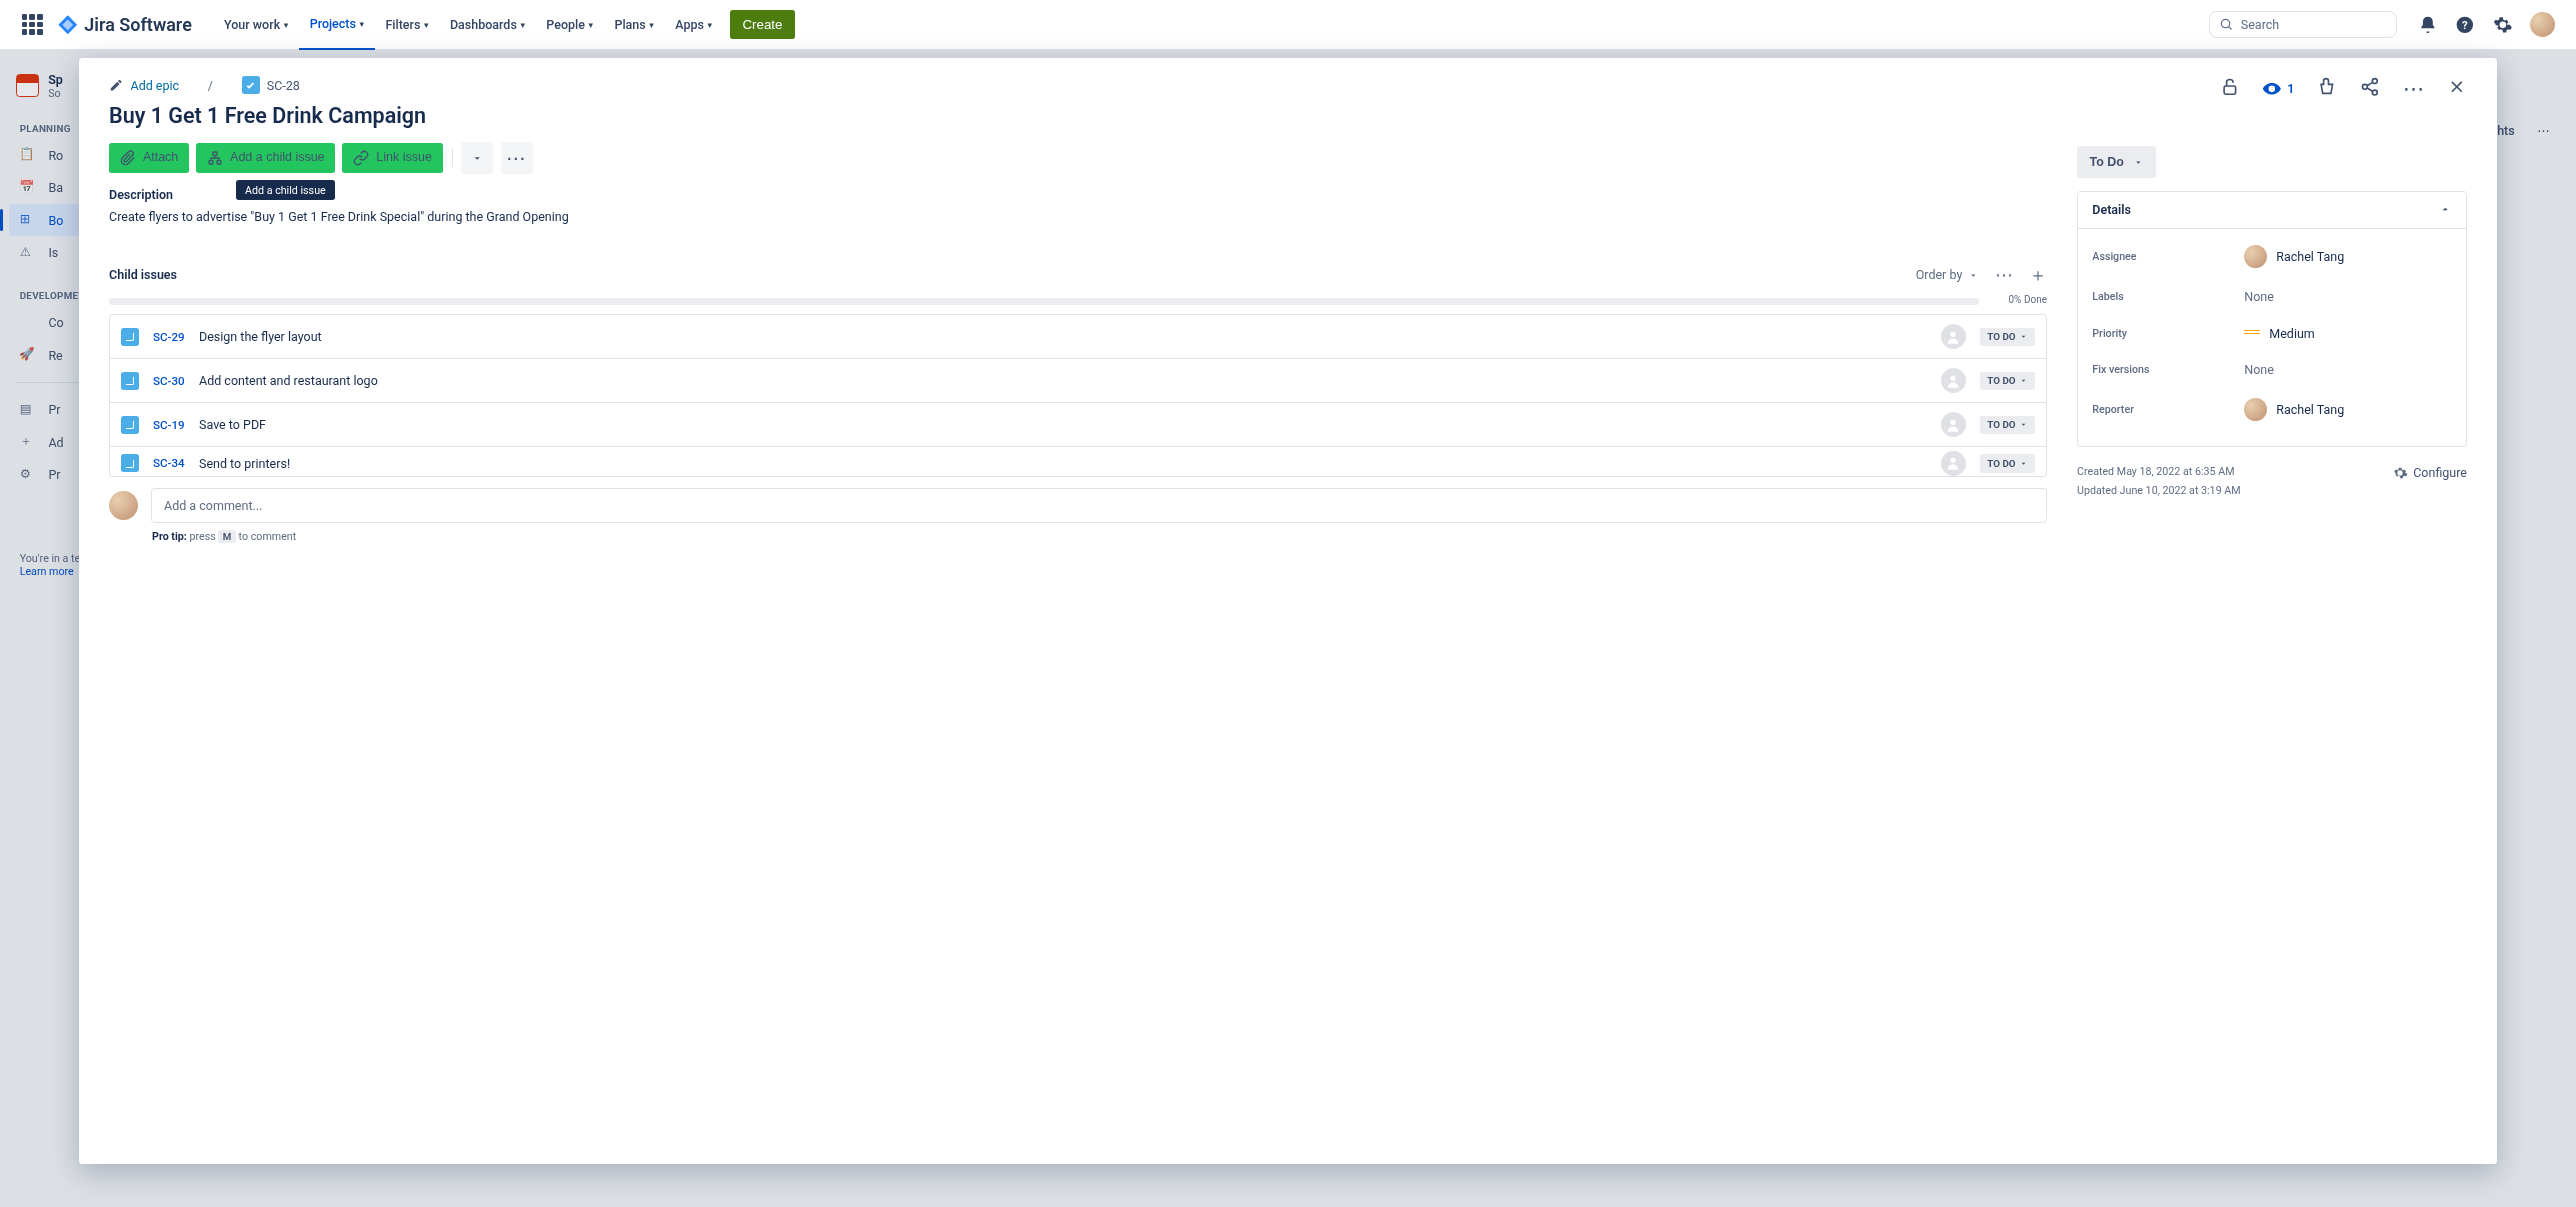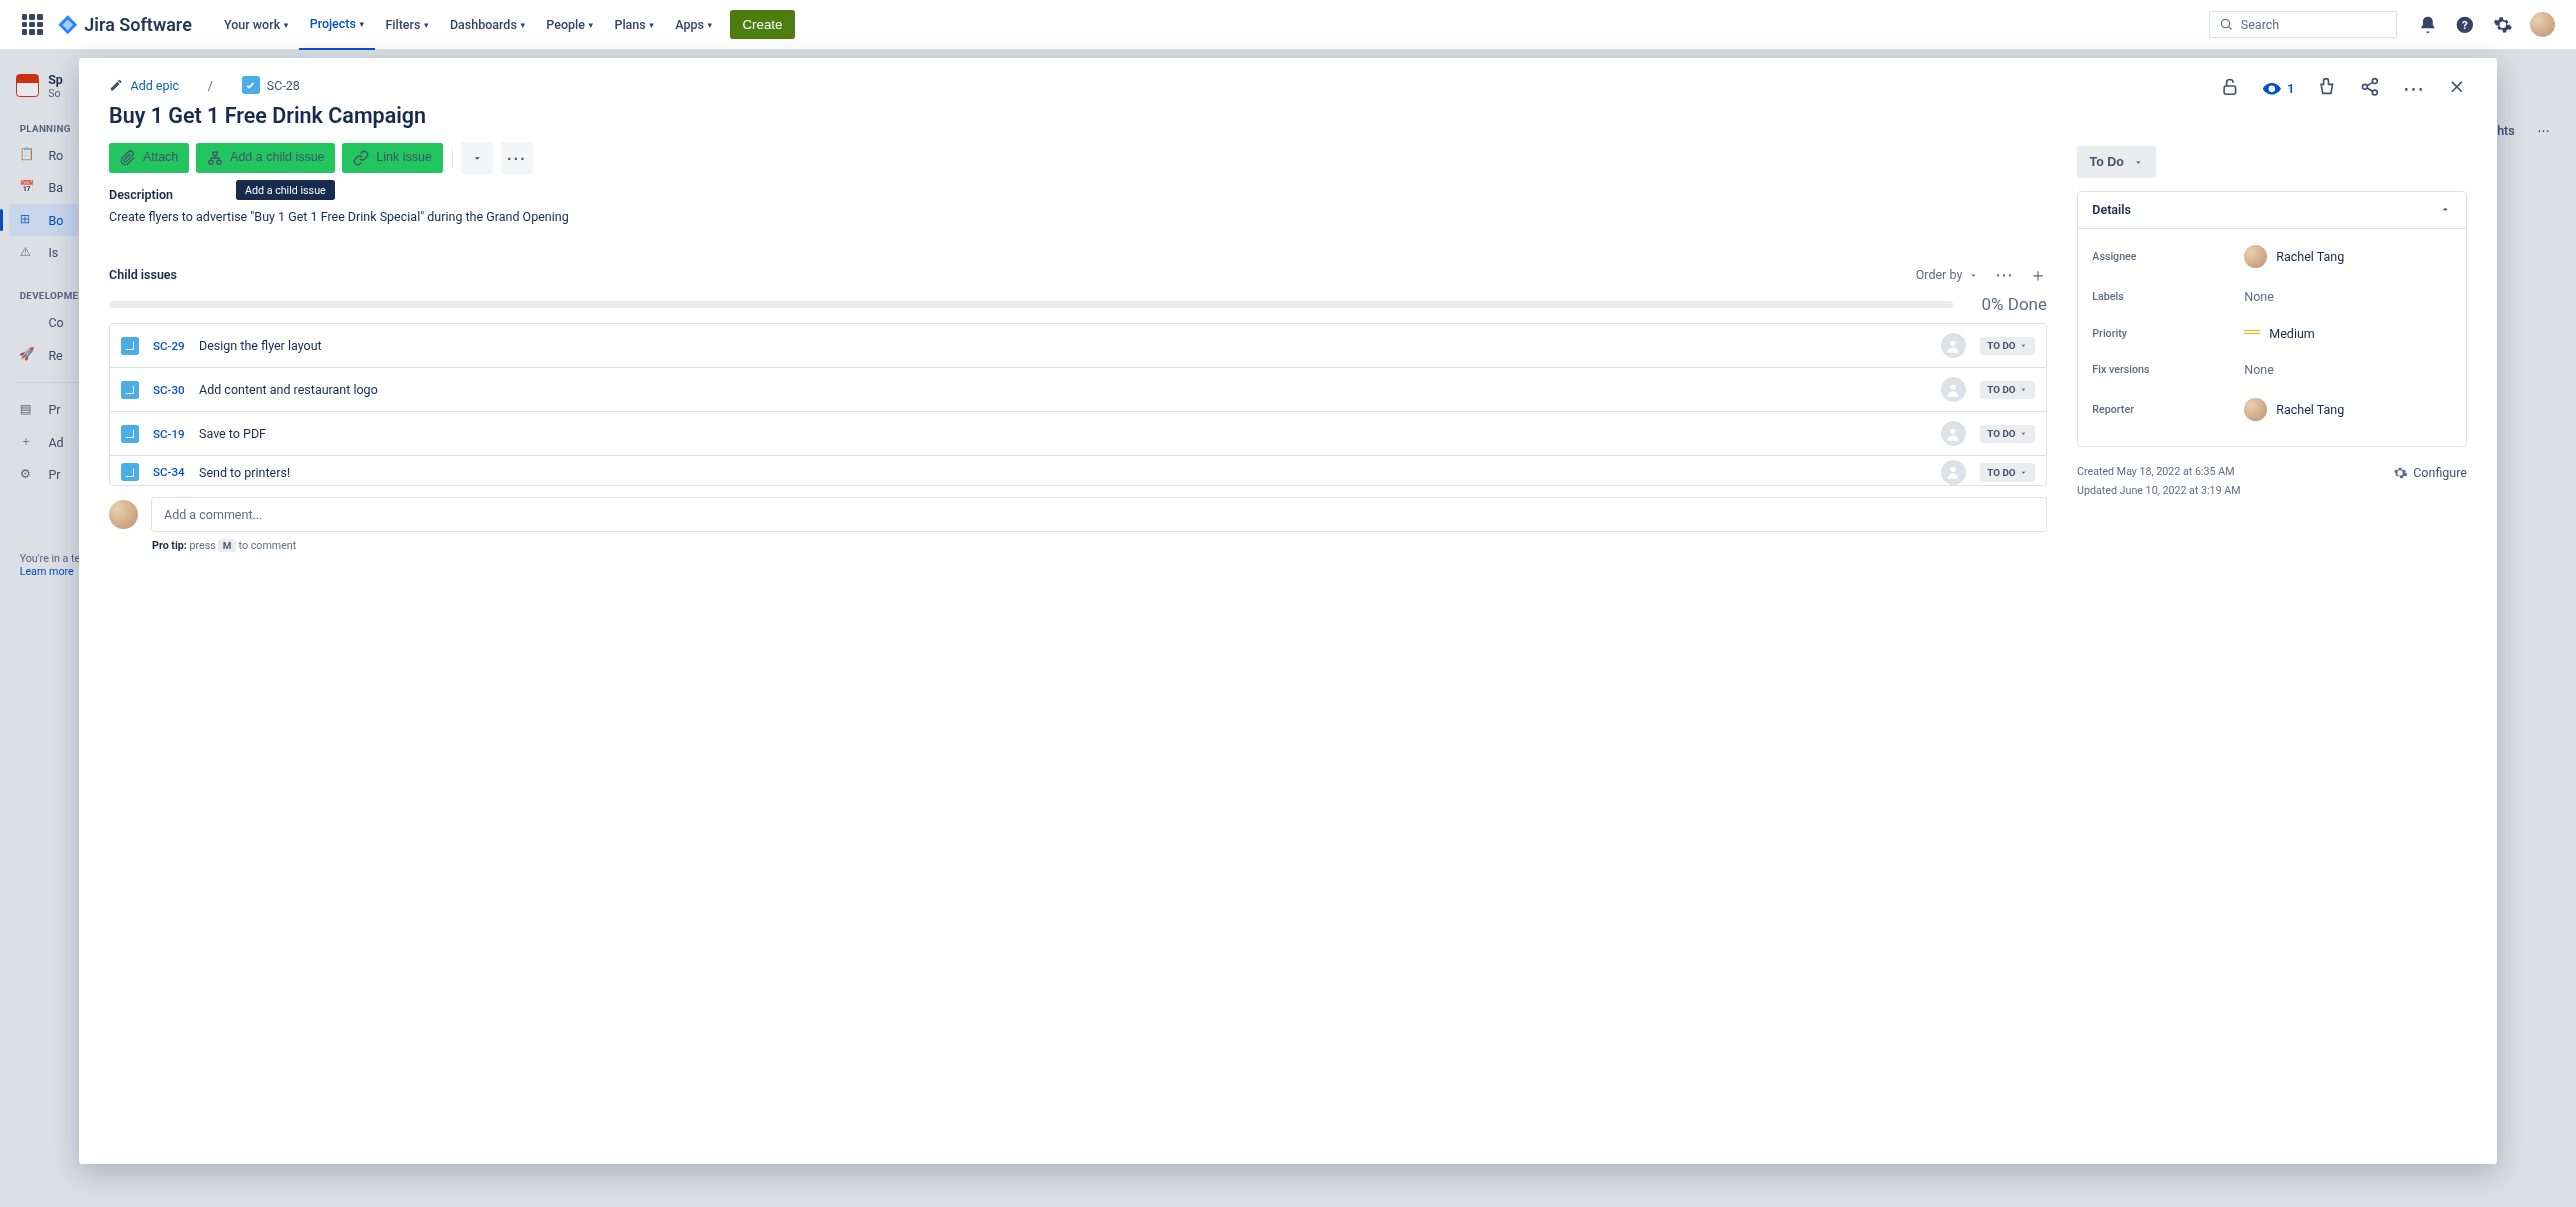--- a/index.html
+++ b/index.html
@@ -74,21 +74,21 @@
       font-weight: 500;
       cursor: pointer;
       margin-left: 0;
     }
     .topnav-spacer { flex: 1; }
     .searchbox {
       display: flex;
       align-items: center;
       gap: 7.2px;
       border: 1.8px solid #dfe1e6;
-      border-radius: 1px;
+      border-radius: 8px;
       padding: 5.4px 9px;
       width: 188px;
       color: #5e6c84;
     }
     .topnav-right { display: flex; align-items: center; gap: 16px; margin-left: 12.5px; }
     .top-icon { width: 21.5px; height: 21.5px; color: #344563; cursor: pointer; display:flex;align-items:center;justify-content:center;}
     .avatar-img {
       width: 25px;
       height: 25px;
       border-radius: 50%;
@@ -287,24 +287,24 @@
       text-align: center;
     }
     .child-issues-header .section-label { margin-bottom: 0; }
     .child-actions { margin-left: auto; display: flex; align-items: center; gap: 16px; color:#5e6c84;}
     .orderby { display:flex; align-items:center; gap:6px; cursor:pointer; }
     .child-action-icon { cursor:pointer; }
     .plus-icon { font-size: 18px; }
 
     .progress-row {
       display: flex;
-      align-items: center;
+      align-items: flex-end;
       gap: 29px;
       margin-bottom: 9px;
-      font-size: 17px;
+      font-size: 10px;
       color: #5e6c84;
     }
     .progress-bar {
       flex: 1;
       height: 7.2px;
       background: #ebecf0;
       border-radius: 3.6px;
     }
 
     .child-list {

